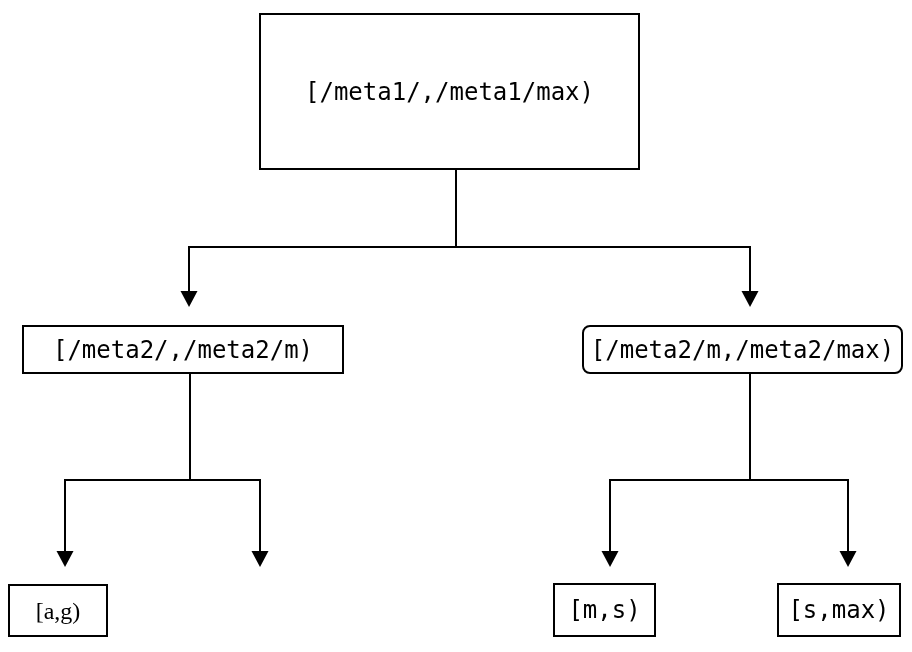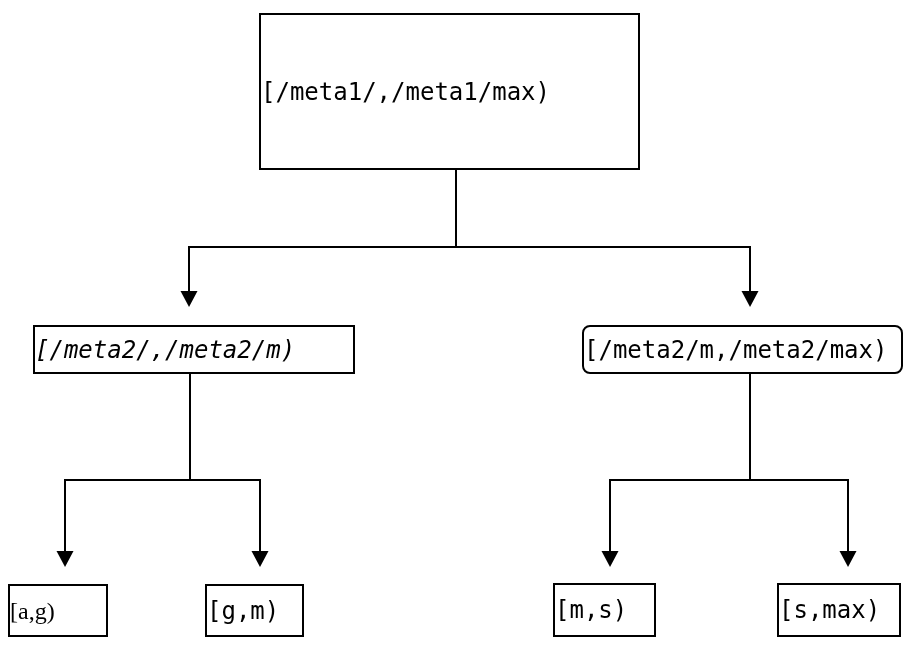--- a/index.html
+++ b/index.html
@@ -23,27 +23,27 @@
     height: 652px;
   }
   .node {
     position: absolute;
     box-sizing: border-box;
     border: 2px solid #000000;
     background: #ffffff;
     color: #000000;
     display: flex;
     align-items: center;
-    justify-content: flex-start;
+    justify-content: center;
     font-size: 24px;
     line-height: 1;
     white-space: pre;
   }
   .node-root      { left: 259px; top: 13px;  width: 381px; height: 157px; }
-  .node-mid-left  { left: 33px;  top: 325px; width: 322px; height: 49px; font-style: italic; }
+  .node-mid-left  { left: 22px;  top: 325px; width: 322px; height: 49px; }
   .node-mid-right { left: 582px; top: 325px; width: 321px; height: 49px; border-radius: 8px; }
   .node-leaf-ag   { left: 8px;   top: 584px; width: 100px; height: 53px; font-family: Liberation Serif, serif; }
   .node-leaf-gm   { left: 205px; top: 584px; width: 99px;  height: 53px; }
   .node-leaf-ms   { left: 553px; top: 583px; width: 103px; height: 54px; }
   .node-leaf-smax { left: 777px; top: 583px; width: 124px; height: 54px; }
 </style>
 </head>
 <body>
 
 <div class="canvas">
@@ -81,23 +81,20 @@
   </div>
 
   <div class="node node-mid-right">
     <span>[/meta2/m,/meta2/max)</span>
   </div>
 
   <div class="node node-leaf-ag">
     <span>[a,g)</span>
   </div>
 
-  <div class="node node-leaf-gm">
-    <span>[g,m)</span>
-  </div>
 
   <div class="node node-leaf-ms">
     <span>[m,s)</span>
   </div>
 
   <div class="node node-leaf-smax">
     <span>[s,max)</span>
   </div>
 
 </div>

